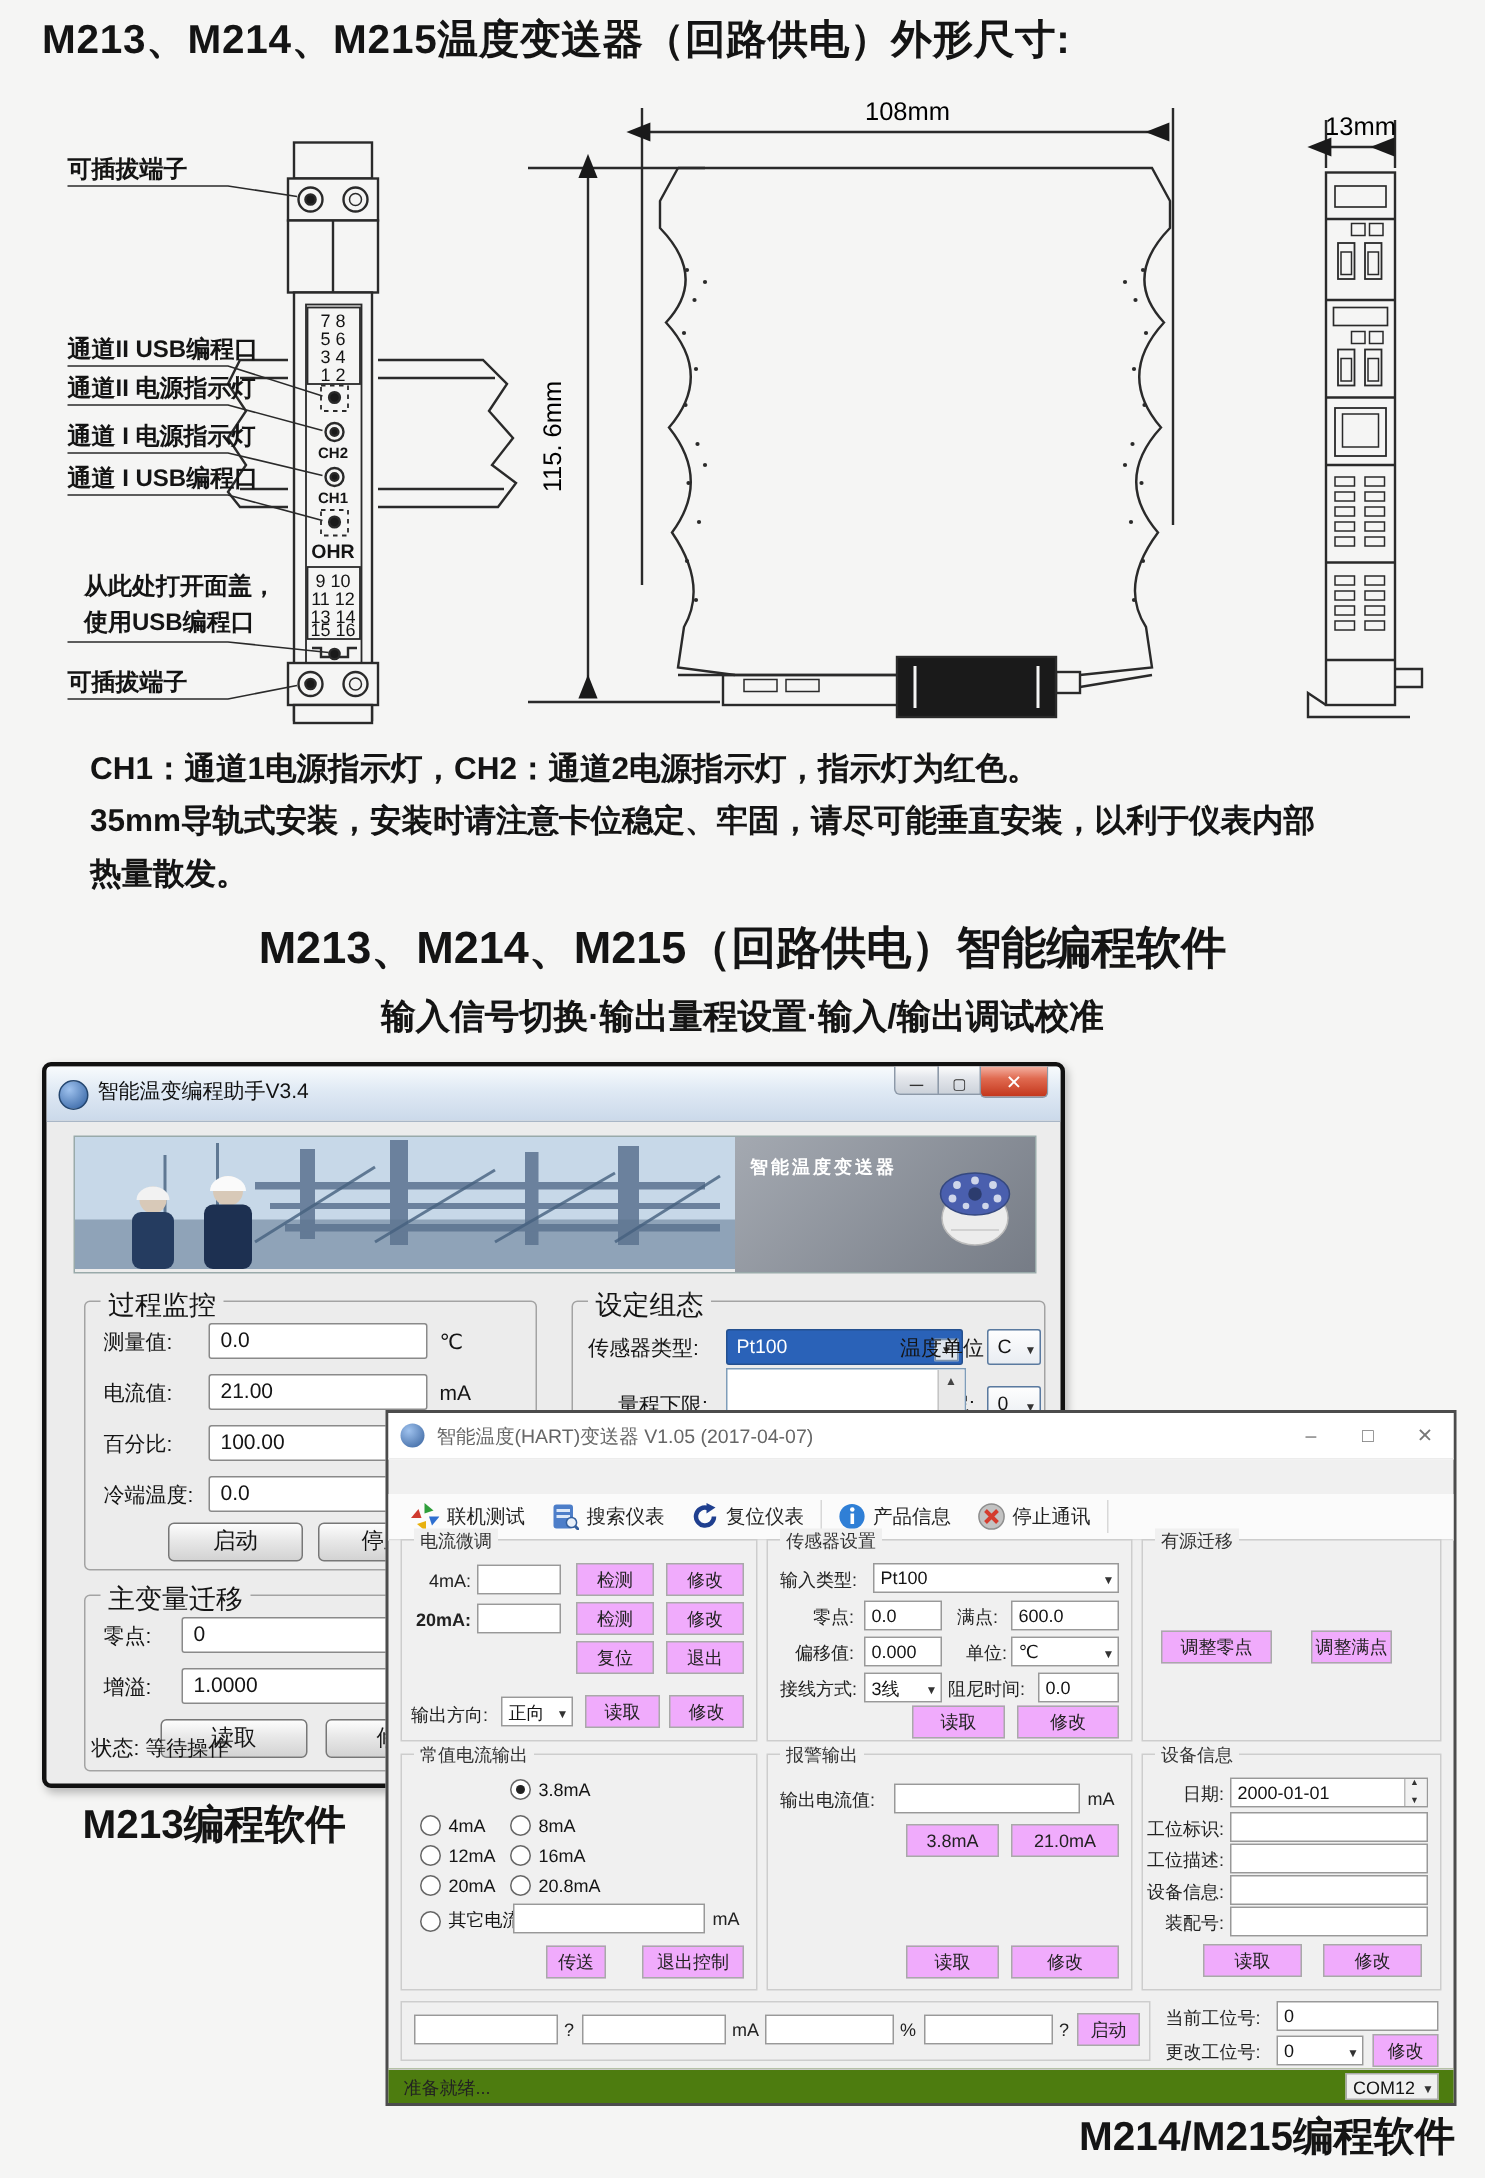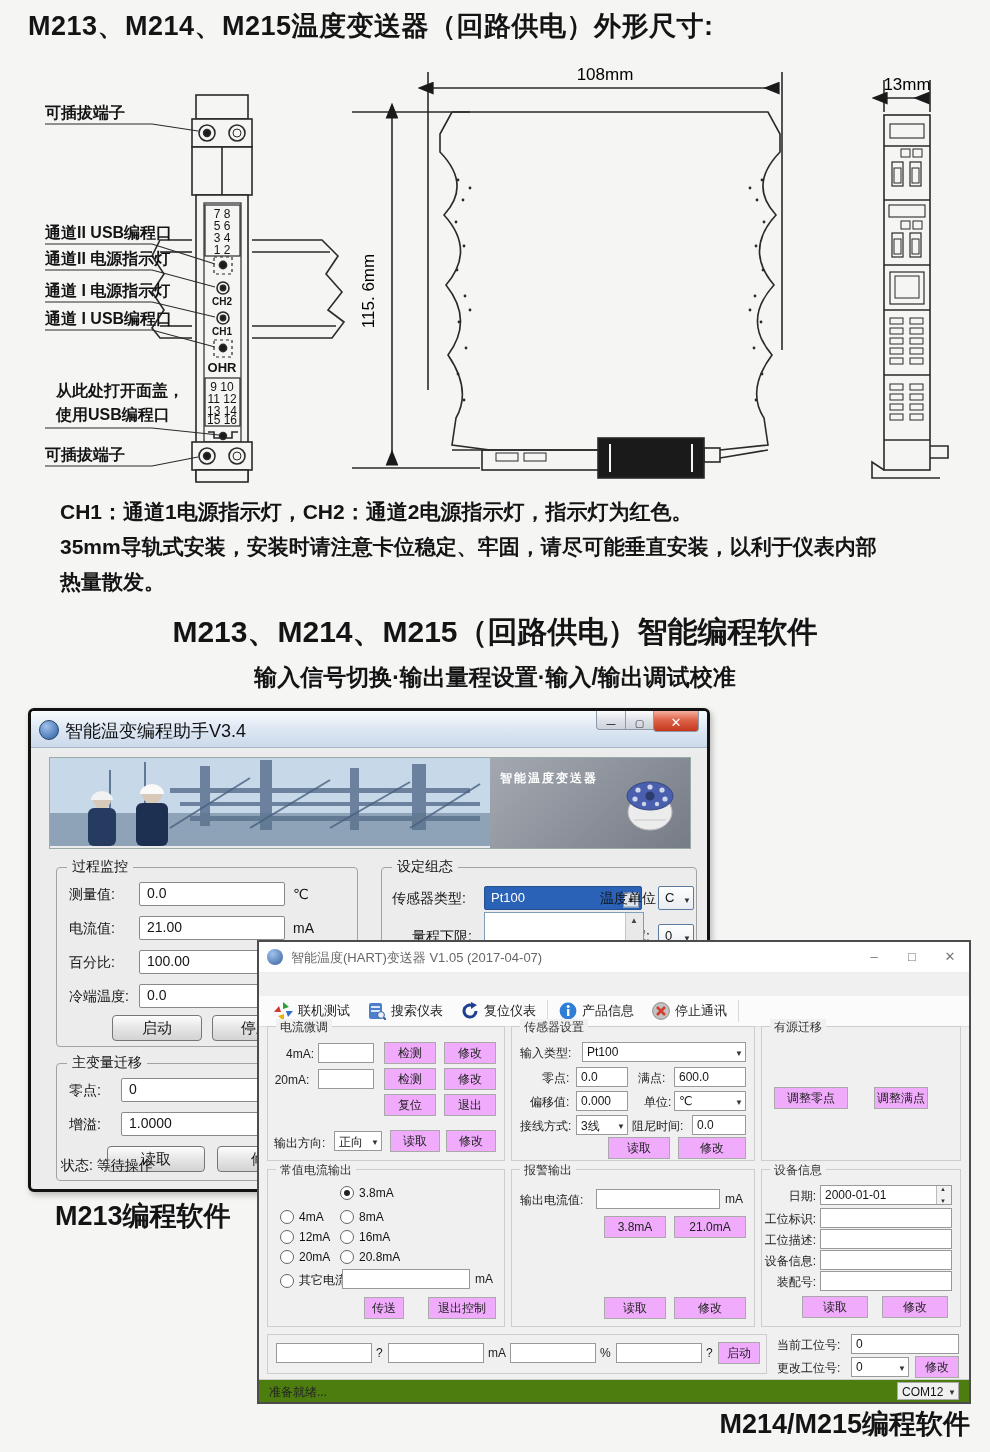--- a/index.html
+++ b/index.html
@@ -12,33 +12,33 @@
   .subheading{left:0;width:990px;text-align:center;font-size:23px;font-weight:bold;}
   .caption{font-size:27px;font-weight:bold;}
   svg text{font-family:"Liberation Sans","DejaVu Sans",sans-serif;}
   
   .win1{left:28px;top:708px;width:676px;height:478px;background:#ececec;border:3px solid #111;
         border-radius:6px;z-index:2;box-shadow:2px 3px 6px rgba(0,0,0,.25);}
   .w1bar{position:absolute;left:0;top:0;right:0;height:36px;border-radius:3px 3px 0 0;
          background:linear-gradient(#f8fbfd,#dfe9f4 45%,#cbd9ea);border-bottom:1px solid #a9b6c6;}
   .w1icon{position:absolute;left:8px;top:9px;width:18px;height:18px;border-radius:50%;
           background:radial-gradient(circle at 35% 30%,#9fc2ee,#2d5d9e);border:1px solid #24466f;}
-  .w1title{position:absolute;left:34px;top:8px;font-size:18px;color:#111;}
+  .w1title{position:absolute;left:34px;top:8px;font-size:14px;color:#111;}
   .w1btns{position:absolute;right:8px;top:0;display:flex;}
   .wb{box-sizing:border-box;border:1px solid #8d99a8;border-top:none;text-align:center;
       background:linear-gradient(#fdfdfd,#e4e7ec 40%,#ccd2da);color:#333;}
   .wb.min{width:30px;height:19px;border-radius:0 0 0 4px;}
   .wb.max{width:29px;height:19px;margin-left:-1px;}
   .wb.cls{width:46px;height:21px;margin-left:-1px;border-radius:0 0 4px 4px;
           background:linear-gradient(#f5b1a2,#e06a50 40%,#c3361c);color:#fff;}
   .wb.min::after{content:"—";font-size:9px;font-weight:bold;position:relative;top:2px;}
   .wb.max::after{content:"▢";font-size:10px;position:relative;top:2px;}
   .wb.cls::after{content:"✕";font-size:13px;font-weight:bold;position:relative;top:2px;}
   .g1{position:absolute;border:1px solid #a3a3a3;border-radius:4px;}
-  .g1t{position:absolute;top:-10px;left:10px;background:#ececec;padding:0 5px;font-size:14px;}
+  .g1t{position:absolute;top:-10px;left:10px;background:#ececec;padding:0 5px;font-size:18px;}
   .f1{position:absolute;box-sizing:border-box;height:24px;background:#fff;border:1px solid #8a8a8a;
       border-radius:2px;font-size:14px;padding:2px 7px;}
   .b1{position:absolute;box-sizing:border-box;height:26px;border:1px solid #777;border-radius:4px;
       background:linear-gradient(#fdfdfd,#e8e8e8 45%,#d3d3d3);font-size:15px;text-align:center;
       line-height:24px;}
   .lab1{position:absolute;font-size:14px;}
   .cmb1{position:absolute;box-sizing:border-box;height:24px;border:1px solid #5a7aa0;border-radius:2px;
         background:linear-gradient(#fefefe,#e9edf2);font-size:13px;padding:3px 6px;}
   .cmb1 .ca,.c2 .ca{position:absolute;right:2px;top:50%;transform:translateY(-50%);}
   .ca::after{content:"▼";font-size:8px;color:#333;}
@@ -447,21 +447,21 @@
       </div>
       <div class="tsep"></div>
     </div>
 
     <div class="g2" style="left:8px;top:84px;width:236px;height:133px;">
       <div class="g2t">电流微调</div>
       <div class="lab2" style="left:2px;top:20px;width:44px;text-align:right;">4mA:</div>
       <div class="f2" style="left:50px;top:16px;width:56px;"></div>
       <div class="b2" style="left:116px;top:15px;width:52px;">检测</div>
       <div class="b2" style="left:176px;top:15px;width:52px;">修改</div>
-      <div class="lab2" style="left:2px;top:46px;width:44px;text-align:center;">20mA:</div>
+      <div class="lab2" style="left:2px;top:46px;width:44px;text-align:right;font-weight:bold;">20mA:</div>
       <div class="f2" style="left:50px;top:42px;width:56px;"></div>
       <div class="b2" style="left:116px;top:41px;width:52px;">检测</div>
       <div class="b2" style="left:176px;top:41px;width:52px;">修改</div>
       <div class="b2" style="left:116px;top:67px;width:52px;">复位</div>
       <div class="b2" style="left:176px;top:67px;width:52px;">退出</div>
       <div class="lab2" style="left:6px;top:108px;">输出方向:</div>
       <div class="c2" style="left:66px;top:104px;width:48px;">
         <span>正向</span><i class="ca"></i>
       </div>
       <div class="b2" style="left:122px;top:103px;width:50px;">读取</div>

